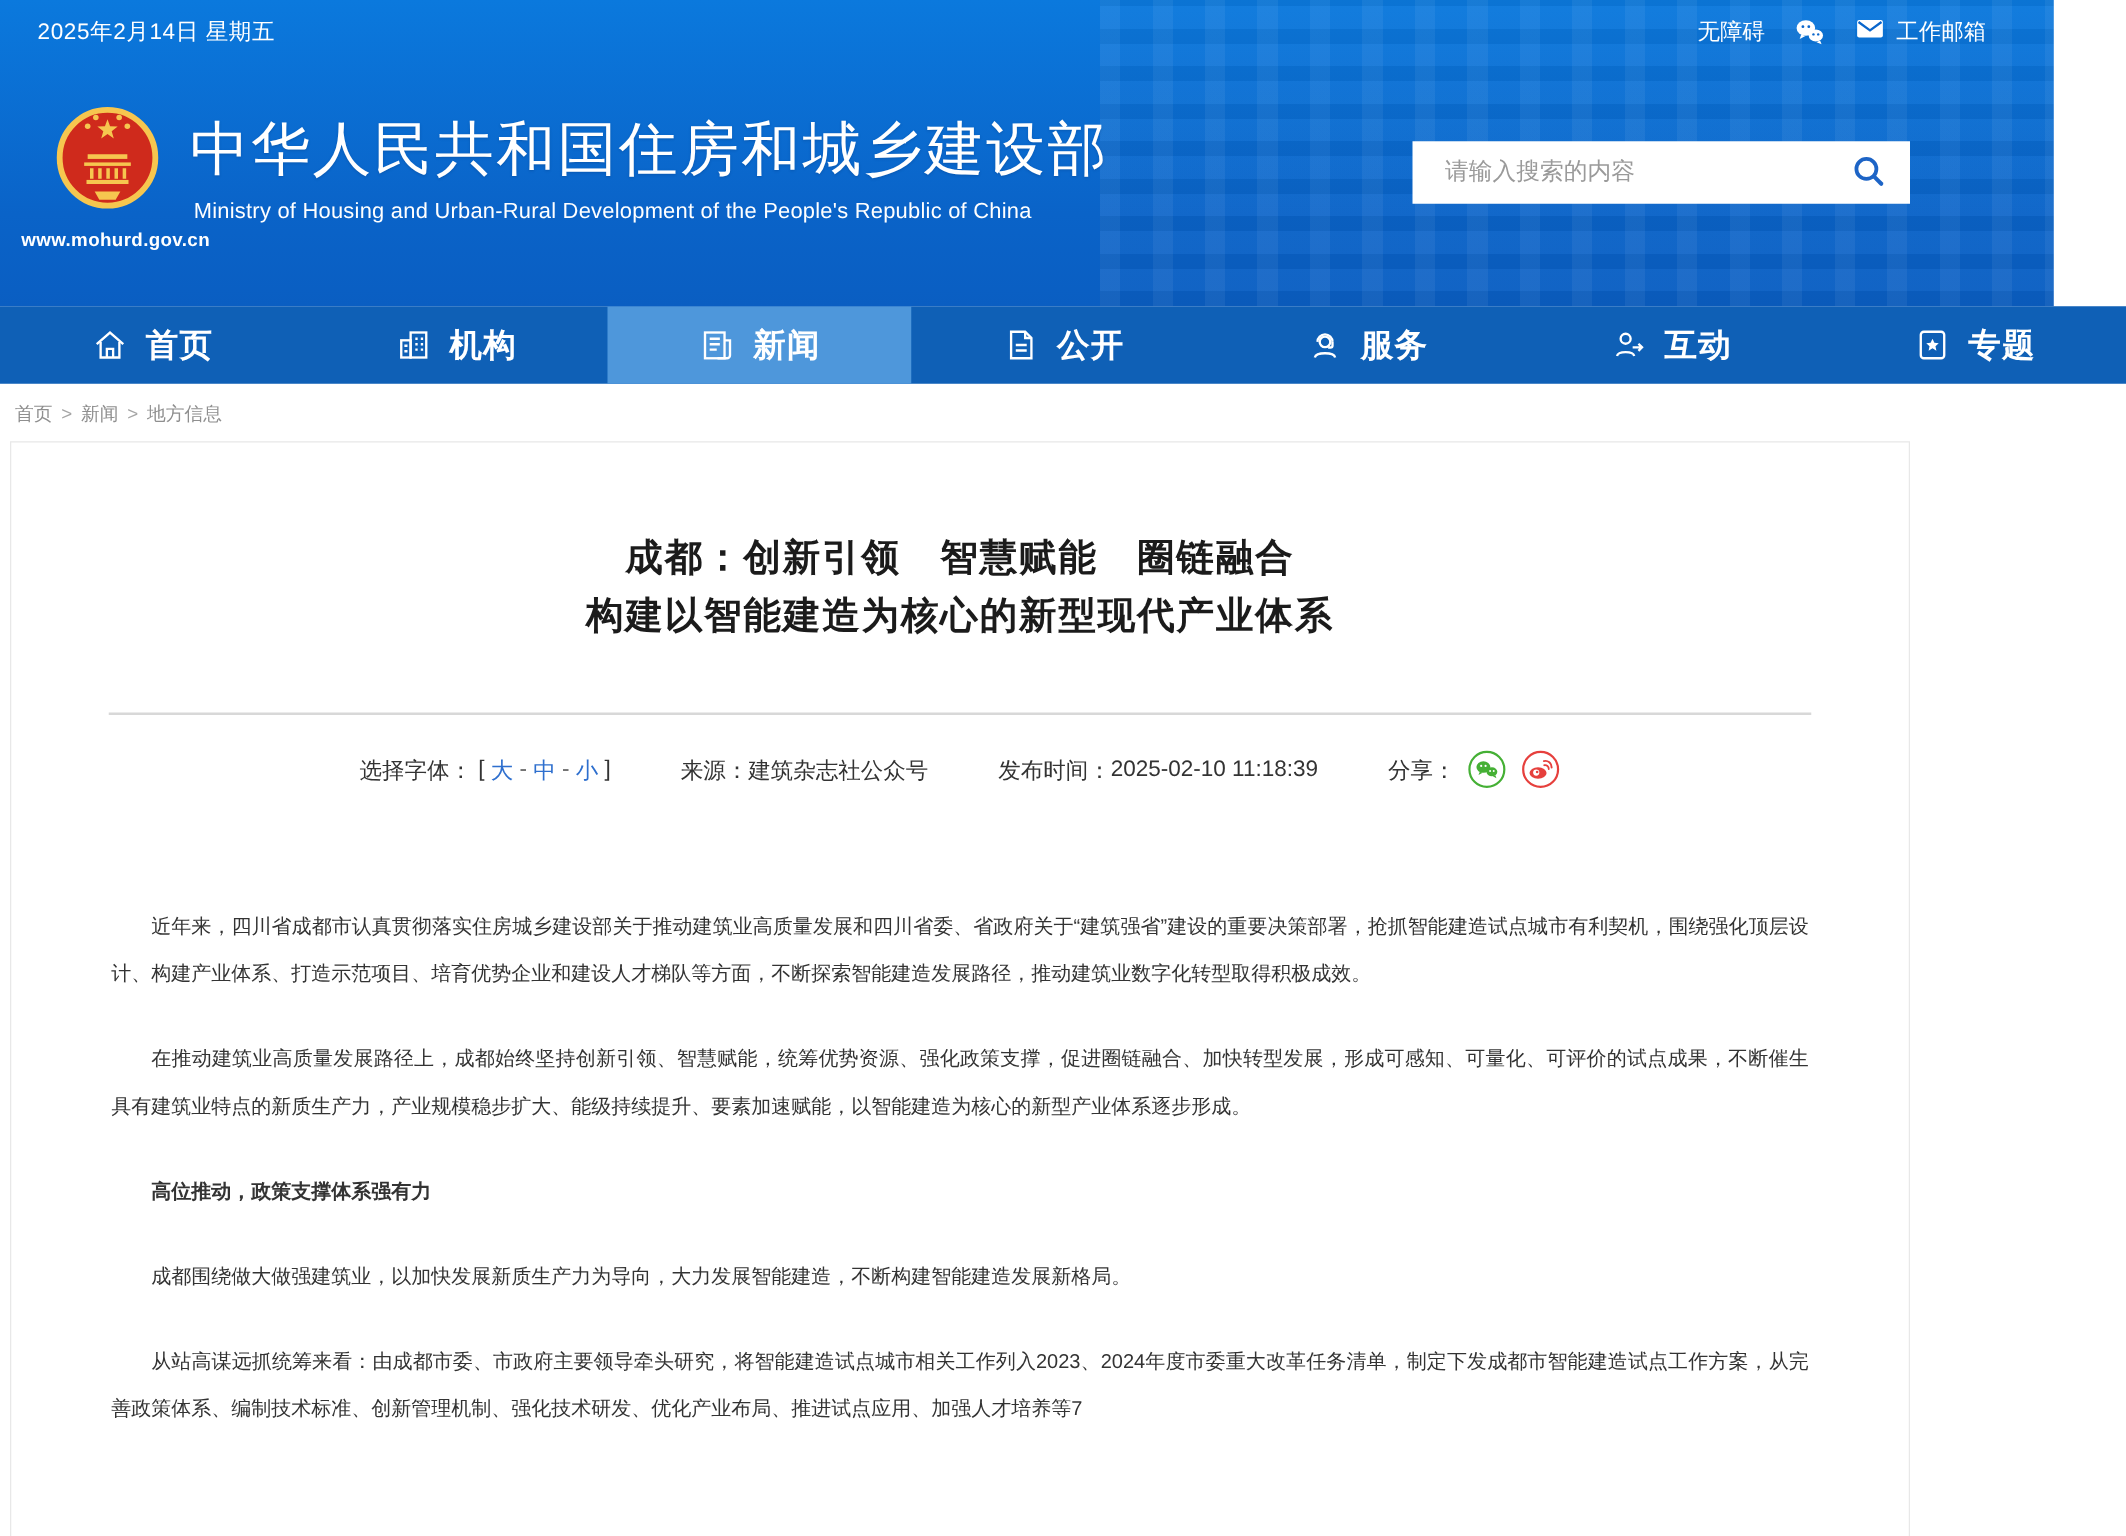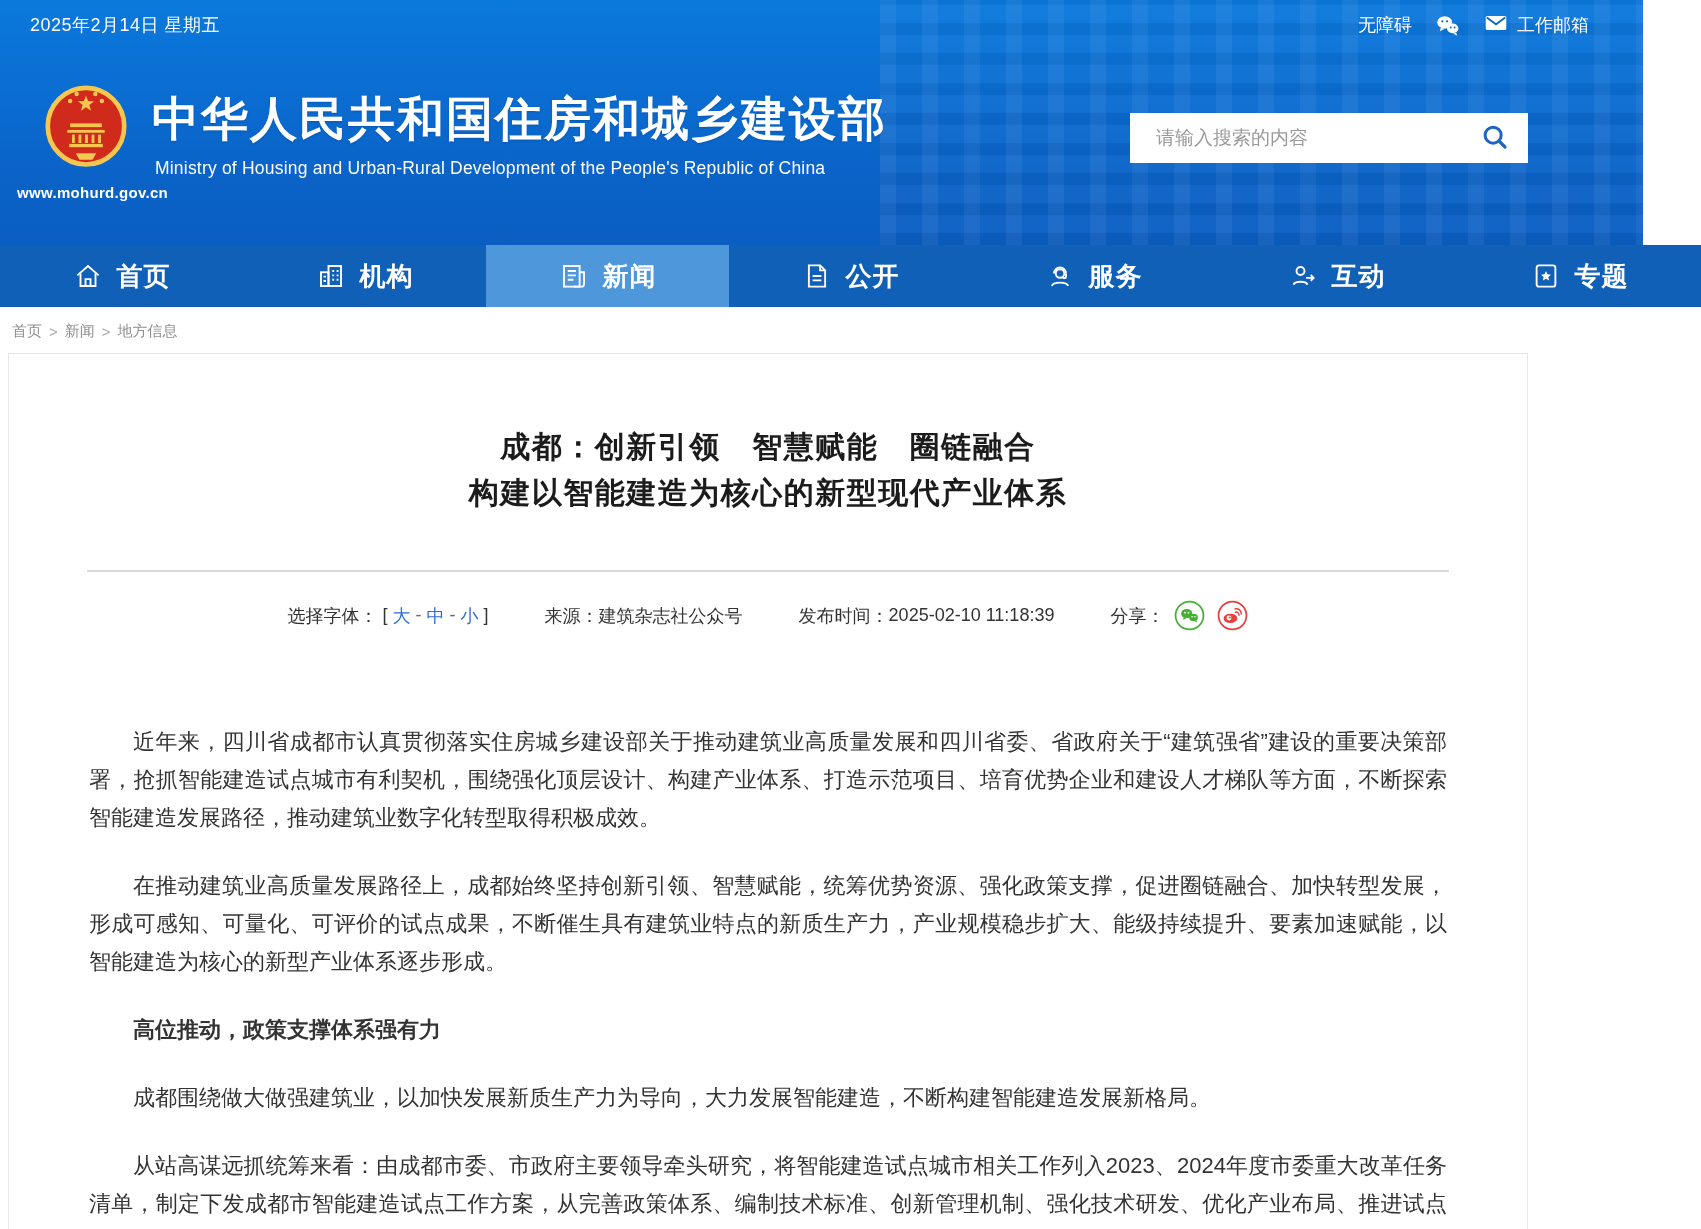--- a/index.html
+++ b/index.html
@@ -15,21 +15,21 @@
       repeating-linear-gradient(0deg, rgba(0,0,0,.045) 0 12px, rgba(255,255,255,.03) 12px 30px); }
   .topbar { position:absolute; top:0; left:0; right:0; height:44px;
     display:flex; align-items:center; padding:6px 54px 0 30px; color:#fff; font-size:18px; }
   .topbar .date { letter-spacing:.5px; }
   .topbar .right { margin-left:auto; display:flex; align-items:center; gap:22px; }
   .topbar a, .topbar .link { color:#fff; text-decoration:none; cursor:pointer; display:flex; align-items:center; gap:8px; }
   .emblem { position:absolute; left:44px; top:80px; }
   .site-url { position:absolute; left:6px; top:184px; width:162px; text-align:right;
     color:#fff; font-size:15px; font-weight:bold; letter-spacing:.3px; }
   .site-name { position:absolute; left:152px; top:88px; color:#fff; font-size:47px;
-    font-weight:bold; letter-spacing:2px; text-shadow:0 1px 2px rgba(0,40,90,.25); }
+    font-weight:normal; letter-spacing:2px; text-shadow:0 1px 2px rgba(0,40,90,.25); }
   .site-name-en { position:absolute; left:155px; top:158px; color:#fff; font-size:17.5px; letter-spacing:.2px; }
   .searchbox { position:absolute; left:1130px; top:113px; width:398px; height:50px;
     background:#fff; display:flex; align-items:center; padding:0 16px 0 26px;gap:18px; }
   .searchbox input { flex:1; border:none; outline:none; font-size:19px; color:#333;
     font-family:"Liberation Sans","DejaVu Sans",sans-serif; background:transparent; }
   .searchbox input::placeholder { color:#9a9a9a; }
   .search-btn { width:34px; height:34px; display:flex; align-items:center; justify-content:center;
     cursor:pointer; background:none; border:none; }
 
   
@@ -55,21 +55,21 @@
     font-size:18px; color:#333; }
   .meta-group { display:flex; align-items:center; }
   .meta-group + .meta-group { margin-left:56px; }
   .font-select { display:flex; align-items:center; gap:5px; }
   .font-size-link { color:#2e6fce; cursor:pointer; }
   .font-dash { color:#666; }
   .bracket { color:#333; }
   .share-icons { display:flex; align-items:center; gap:12px; margin-left:10px; }
   .share-icons span { cursor:pointer; display:flex; }
   .article-body { margin-top:92px; }
-  .article-body p { margin:0 80px 30px 80px; font-size:22px; line-height:38px;
+  .article-body p { margin:0 80px 30px 80px; font-size:16px; line-height:38px;
     color:#333; text-align:justify; text-indent:2em; }
   .article-body p.bold { font-weight:bold; }
 </style>
 </head>
 <body>
 
 <div class="header">
   <div class="header-pattern"></div>
 
   <div class="topbar">

